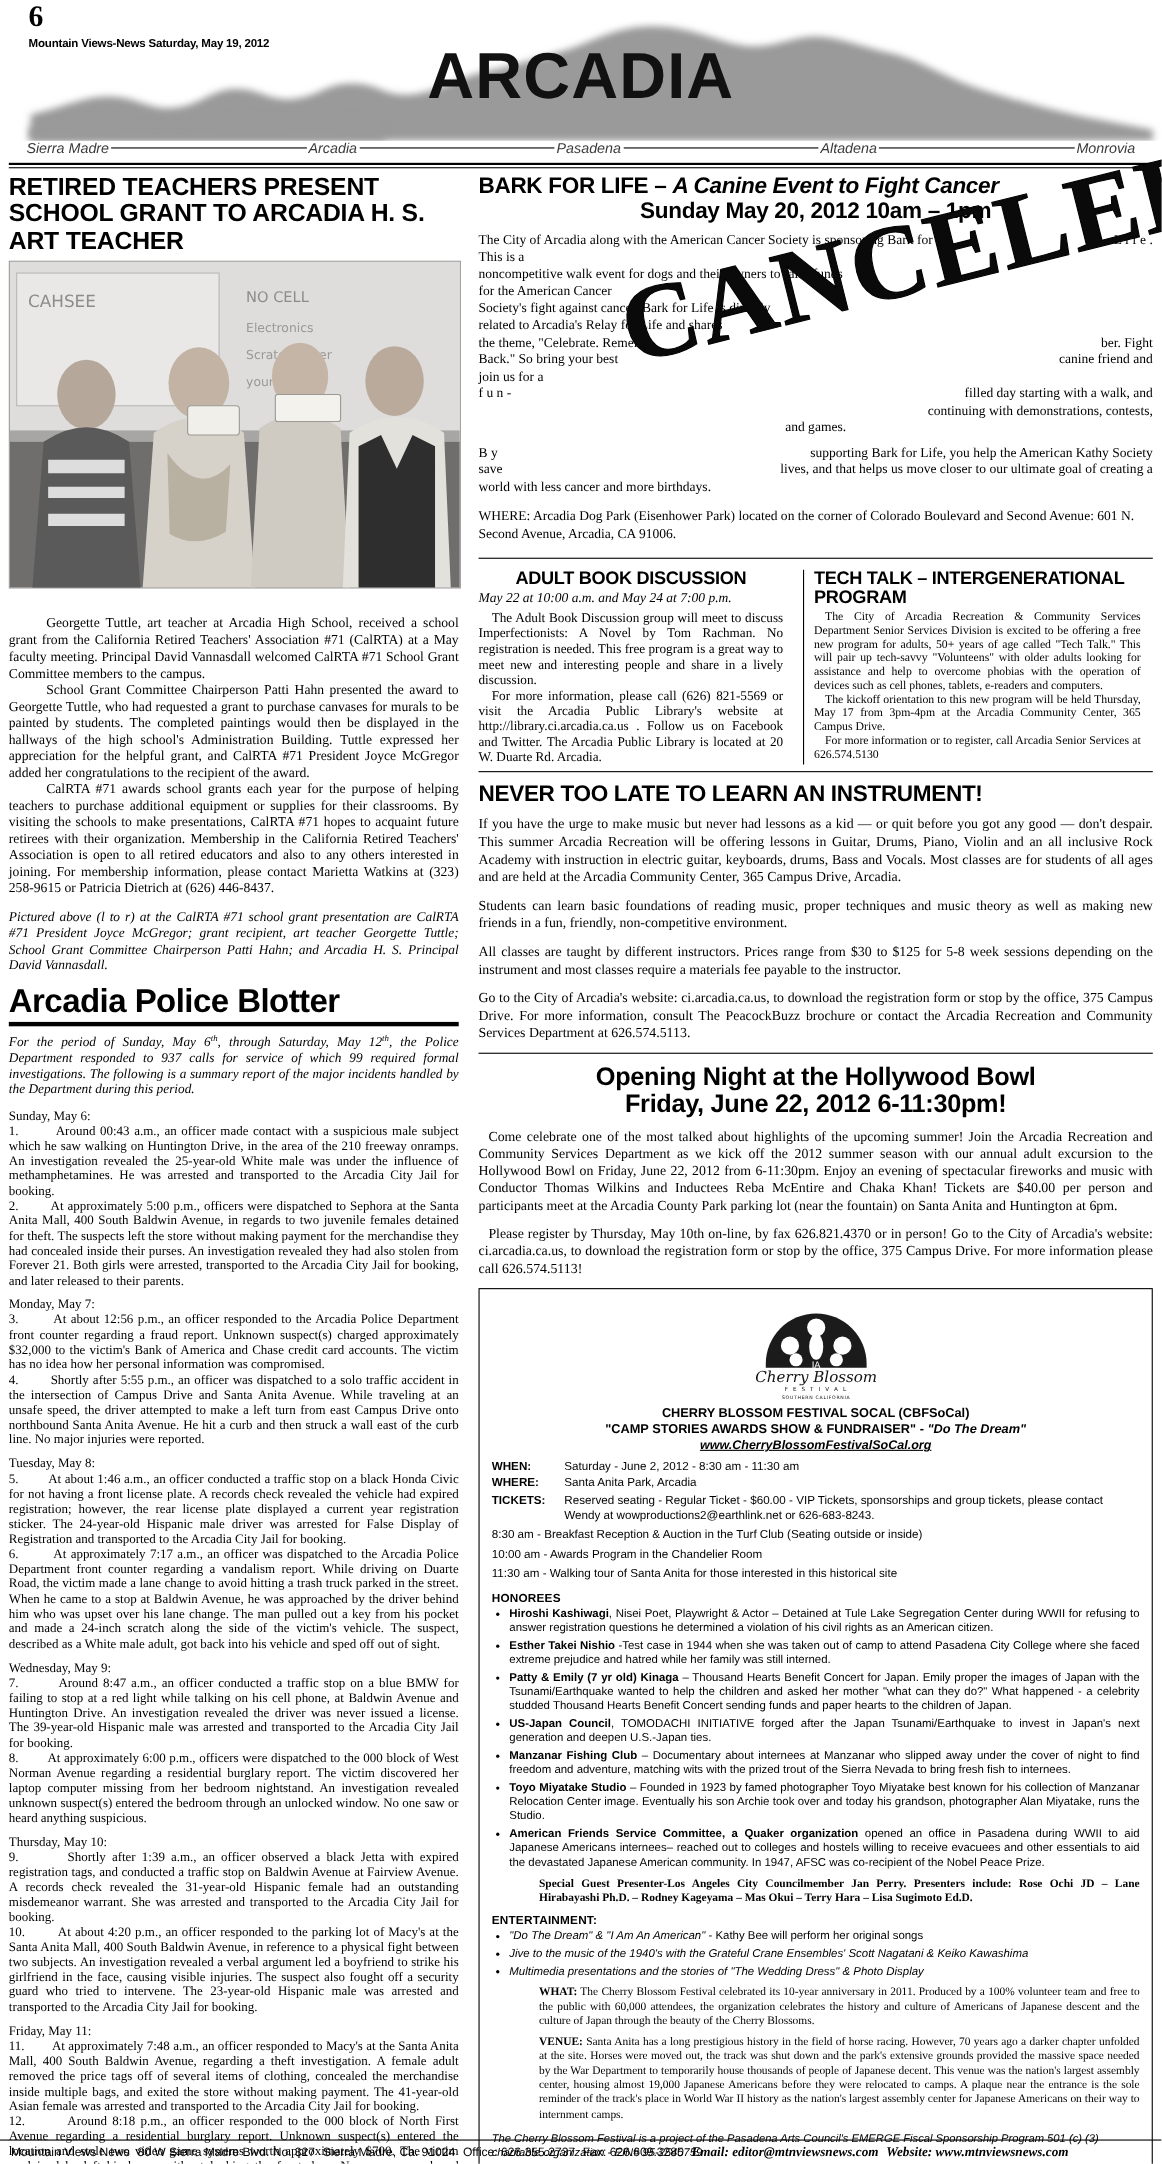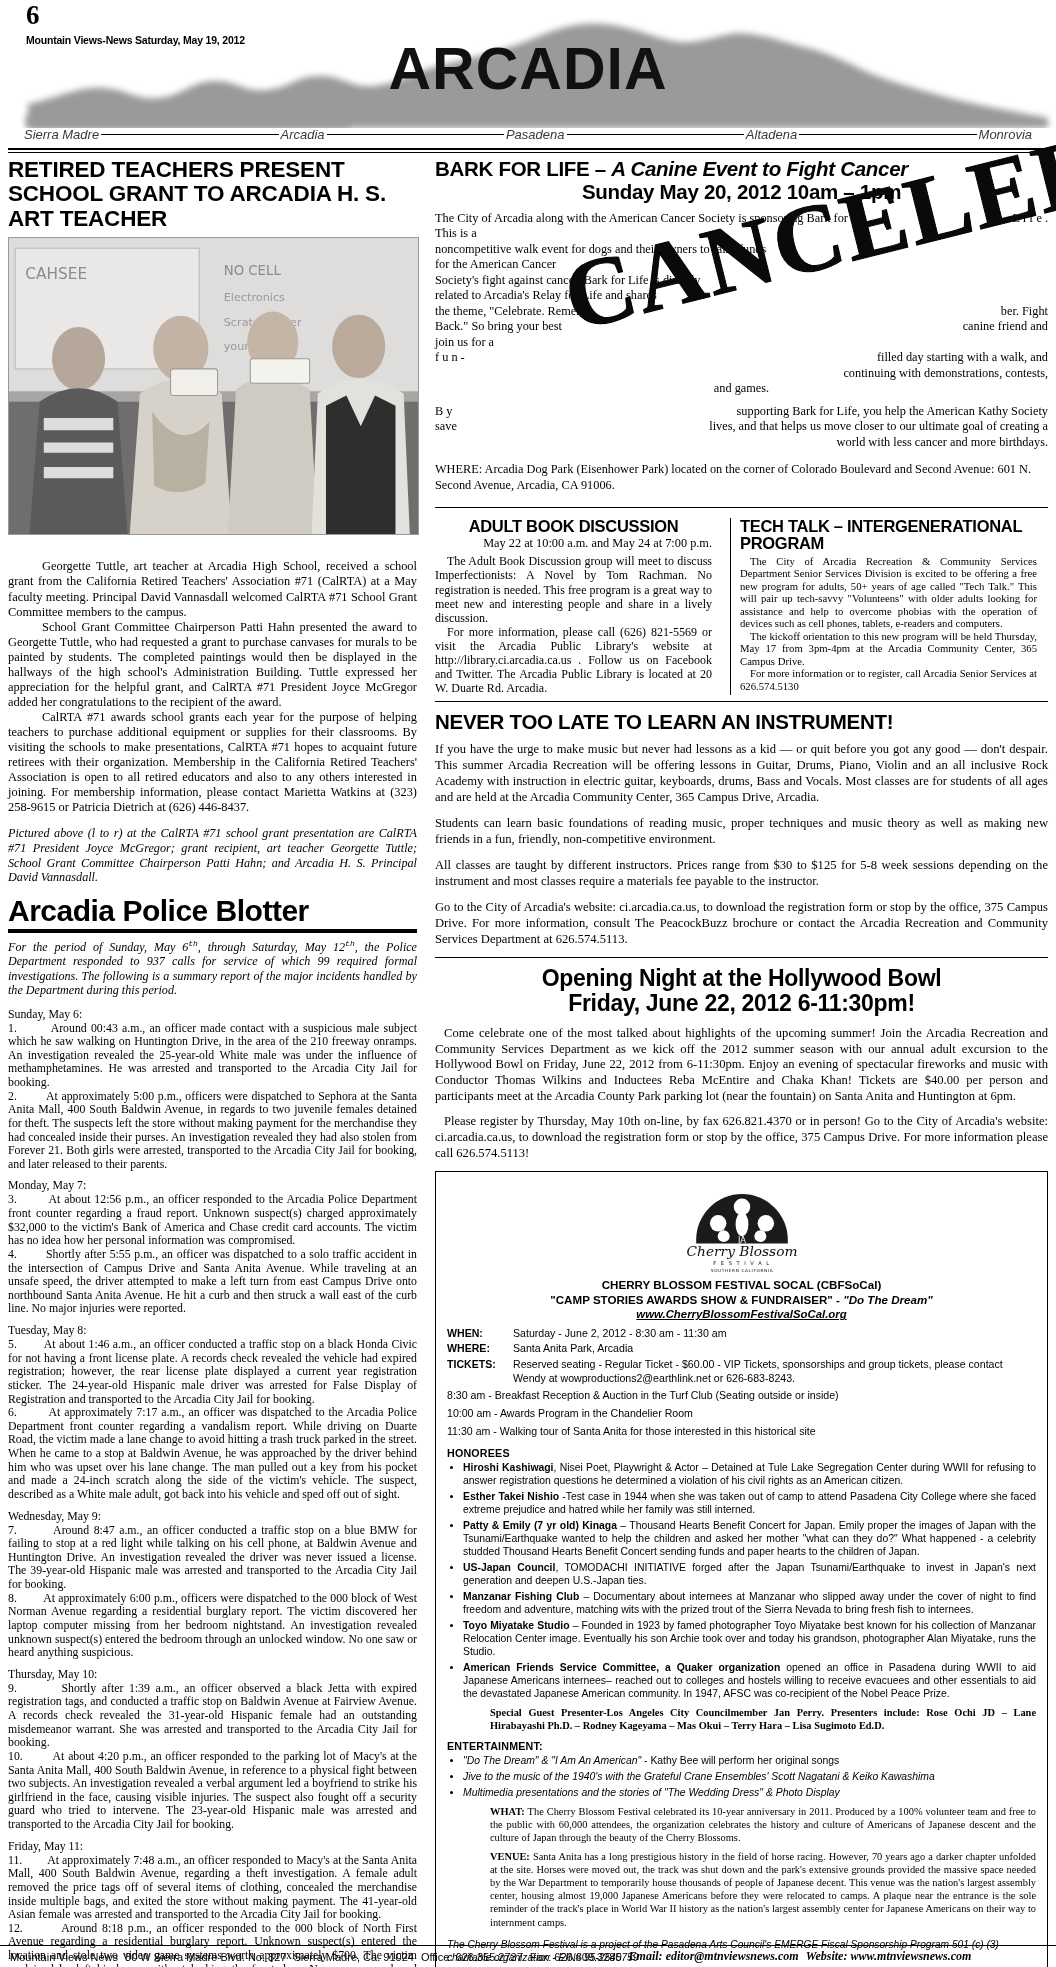--- a/index.html
+++ b/index.html
@@ -47,41 +47,41 @@
   .body-txt p{margin:0;text-indent:34px;}
   .cap{font-style:italic;font-size:12.2px;line-height:1.2;text-align:justify;margin-top:11px;}
 
   
   .blotter-title{font-family:"Liberation Sans",sans-serif;font-weight:bold;font-size:30px;
     margin:10px 0 0 0;line-height:1.05;letter-spacing:-0.5px;}
   .blot-intro{font-style:italic;font-size:12.1px;line-height:1.2;text-align:justify;margin:0 0 9px;}
   .blot-day{font-size:11.8px;margin:7px 0 0;}
   .blot-item{font-size:11.8px;line-height:1.155;text-align:justify;margin:0;}
   .blot-item .n{display:inline-block;}
-  sup{font-size:0.66em;vertical-align:super;font-family:Liberation Mono, monospace;}
+  sup{font-size:0.66em;vertical-align:super;}
   .bark-wrap{position:relative;}
   .bark-para{font-size:12.3px;line-height:1.26;}
   .bark-line{display:block;white-space:pre-wrap;}
   .bark-just{display:flex;justify-content:space-between;}
   .canceled{
     position:absolute;left:118px;top:34px;width:460px;
     font-family:"Liberation Serif",serif;font-weight:bold;font-style:normal;
     font-size:96px;letter-spacing:2px;color:#0a0a0a;
     transform:rotate(-14deg);transform-origin:left top;
     -webkit-text-stroke:1px #000;pointer-events:none;white-space:nowrap;
   }
   .where{font-size:12.3px;line-height:1.25;margin-top:12px;}
 
   .twobox{display:flex;margin-top:10px;}
   .bx-l{width:296px;padding-right:18px;box-sizing:border-box;border-right:1px solid #000;}
   .bx-r{width:306px;padding-left:9px;box-sizing:border-box;}
   .bx-h{font-family:"Liberation Sans",sans-serif;font-weight:bold;font-size:16.5px;
     line-height:1.06;margin:0;letter-spacing:-0.3px;}
   .bx-h.ctr{text-align:center;}
-  .bx-sub{font-size:12.3px;text-align:right;margin:1px 0 3px;}
+  .bx-sub{font-style:italic;font-size:12.3px;text-align:left;margin:1px 0 3px;}
   .bx-txt{font-size:12px;line-height:1.175;text-align:justify;}
   .bx-txt p{margin:0;text-indent:12px;}
   .bx-txt-s{font-size:10.7px;line-height:1.165;text-align:justify;}
   .bx-txt-s p{margin:0;text-indent:10px;}
 
   .sec-h{font-family:"Liberation Sans",sans-serif;font-weight:bold;font-size:20.5px;
     margin:8px 0 8px;letter-spacing:-0.3px;}
   .sec-txt{font-size:12.6px;line-height:1.27;text-align:justify;}
   .sec-txt p{margin:0 0 10px;}
   .sec-txt p:last-child{margin-bottom:0;}
@@ -277,21 +277,21 @@
           <div style="text-align:right;"><span>continuing with demonstrations, contests,</span></div>
           <div style="text-align:center;"><span>and games.</span></div>
           <div class="bark-just" style="margin-top:7px;">
               <span>B y</span>
               <span>supporting Bark for Life, you help the American Kathy Society</span>
             </div>
           <div class="bark-just">
               <span>save</span>
               <span>lives, and that helps us move closer to our ultimate goal of creating a</span>
             </div>
-          <div style="text-align:right;"><span>world with less cancer and more birthdays.</span></div>
+          <div style="text-align:left;"><span>world with less cancer and more birthdays.</span></div>
         </div>
         <div class="canceled">CANCELED</div>
       </div>
 
       <div class="where">WHERE: Arcadia Dog Park (Eisenhower Park) located on the corner of Colorado Boulevard and Second Avenue: 601 N. Second Avenue, Arcadia, CA 91006.</div>
 
       <div class="thinrule" style="margin-top:14px;"></div>
 
       <div class="twobox">
         <div class="bx-l">

